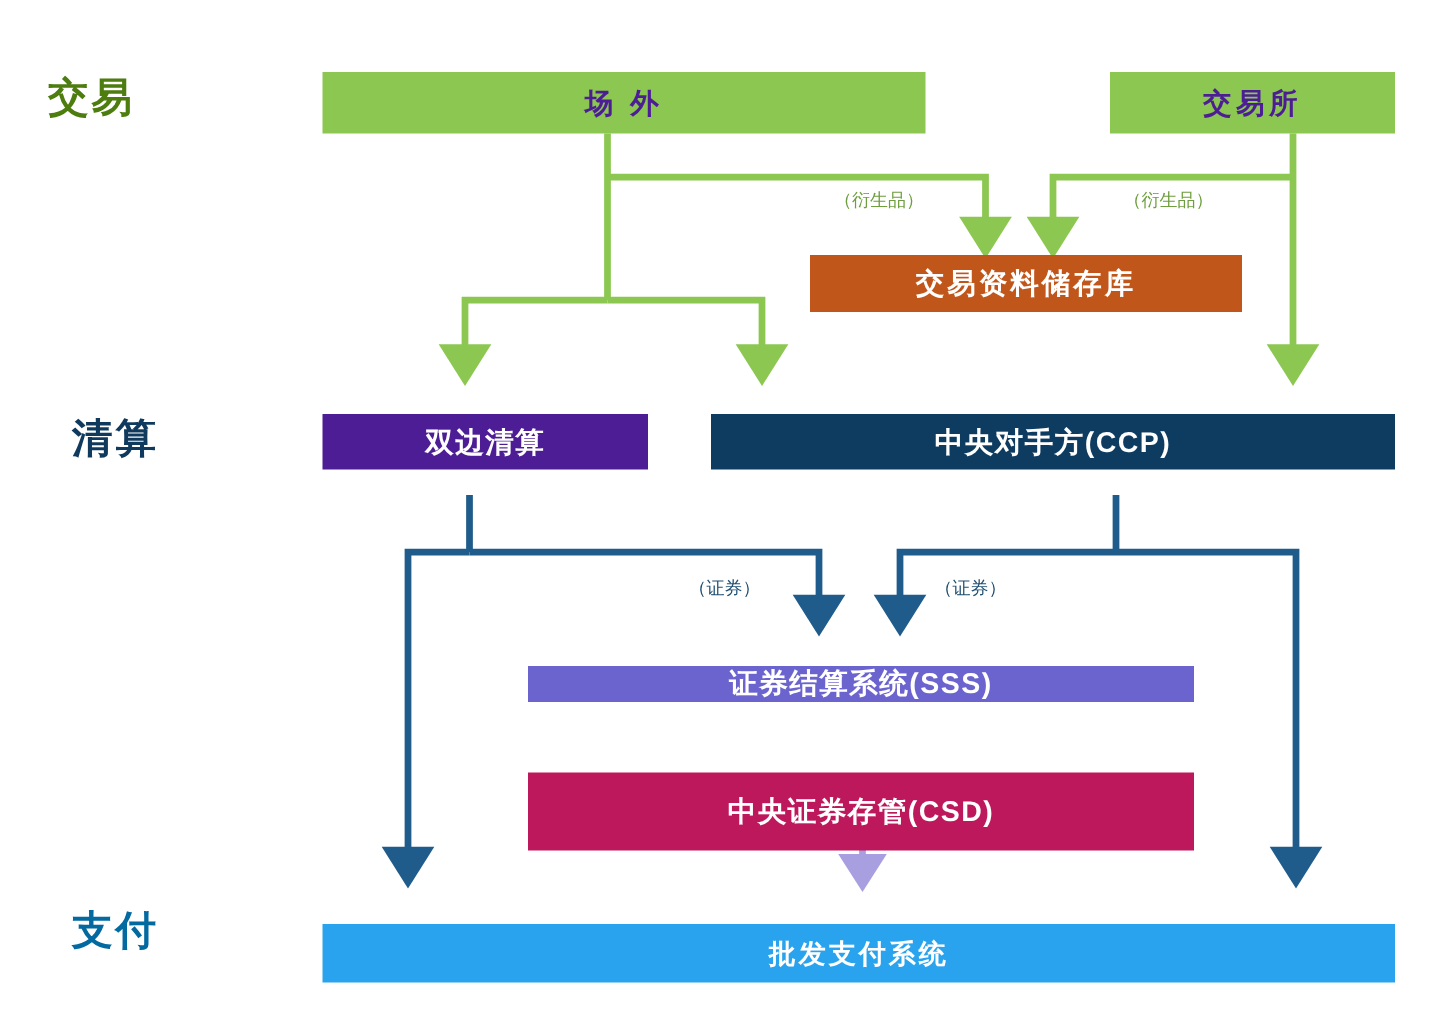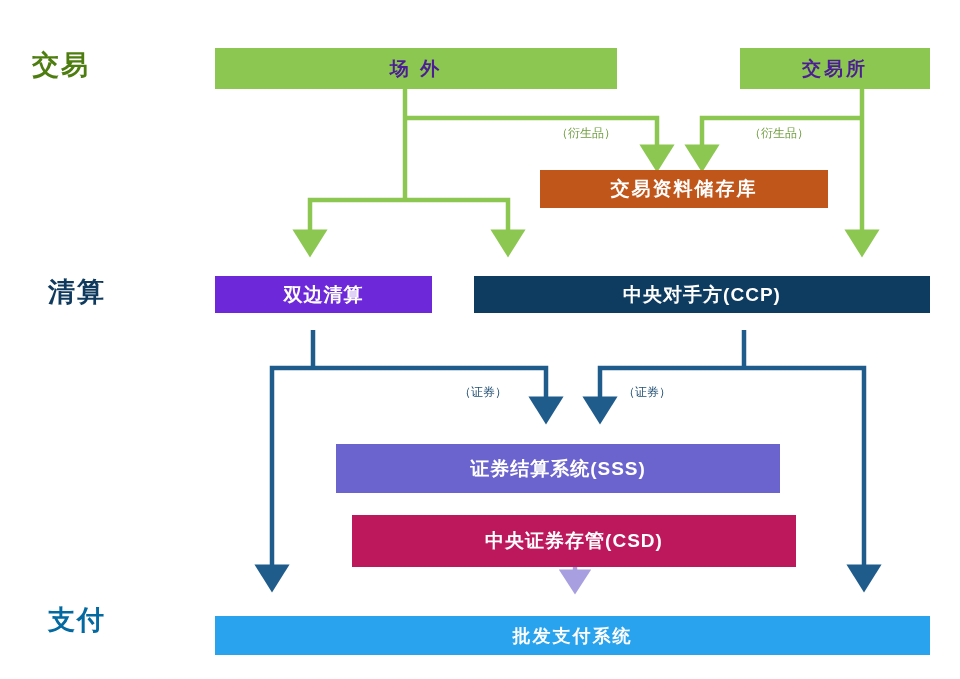--- a/index.html
+++ b/index.html
@@ -94,25 +94,25 @@
   <div class="row-label" style="left:32px;top:52px;color:#4d7c0f;">交易</div>
   <div class="row-label" style="left:48px;top:279px;color:#103A5D;">清算</div>
   <div class="row-label" style="left:48px;top:607px;color:#0369a1;">支付</div>
 
   <div class="box green" style="left:215px;top:48px;width:402px;height:41px;background:#8CC751;">场 外</div>
 
   <div class="box green" style="left:740px;top:48px;width:190px;height:41px;background:#8CC751;">交易所</div>
 
   <div class="box orange" style="left:540px;top:170px;width:288px;height:38px;background:#C0561A;">交易资料储存库</div>
 
-  <div class="box navy" style="left:215px;top:276px;width:217px;height:37px;background:#6d28d9;">双边清算</div>
+  <div class="box navy" style="left:215px;top:276px;width:217px;height:37px;background:#4c1d95;">双边清算</div>
 
   <div class="box navy" style="left:474px;top:276px;width:456px;height:37px;background:#0E3C60;">中央对手方(CCP)</div>
 
-  <div class="box purple" style="left:336px;top:444px;width:444px;height:49px;background:#6C64CE;">证券结算系统(SSS)</div>
+  <div class="box purple" style="left:352px;top:444px;width:444px;height:24px;background:#6C64CE;">证券结算系统(SSS)</div>
 
   <div class="box purple" style="left:352px;top:515px;width:444px;height:52px;background:#be185d;">中央证券存管(CSD)</div>
 
   <div class="box blue" style="left:215px;top:604px;width:715px;height:39px;background:#29A3ED;margin-top:12px;">批发支付系统</div>
 
   <div class="edge-label" style="left:556px;top:127px;color:#6E9E3E;">（衍生品）</div>
   <div class="edge-label" style="left:749px;top:127px;color:#6E9E3E;">（衍生品）</div>
   <div class="edge-label" style="left:459px;top:386px;color:#1F4E72;">（证券）</div>
   <div class="edge-label" style="left:623px;top:386px;color:#1F4E72;">（证券）</div>
 

